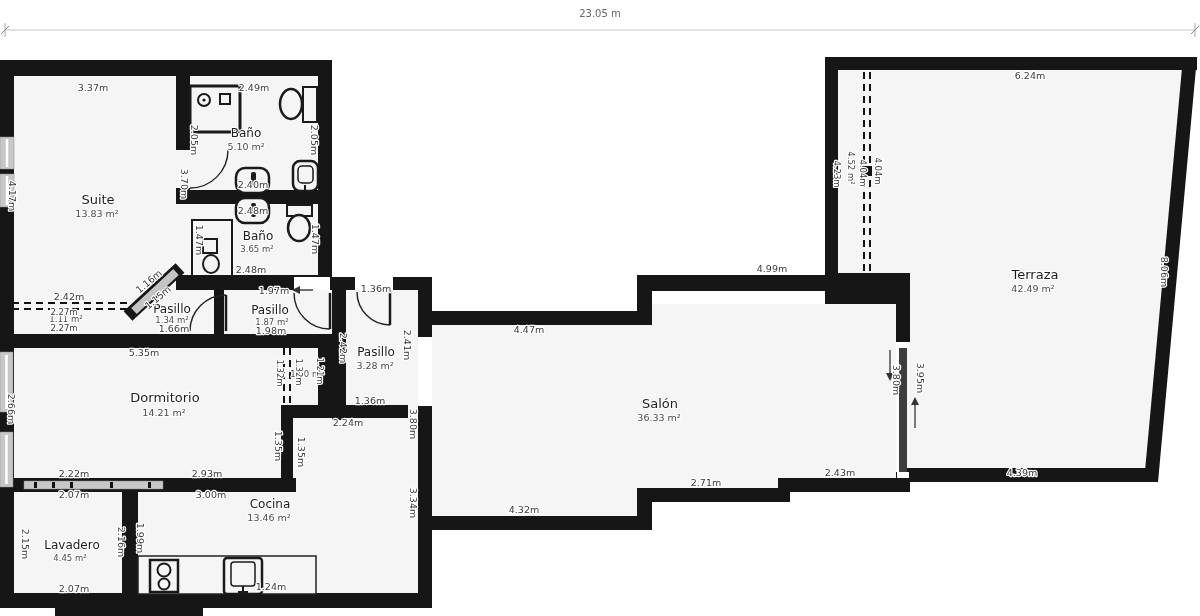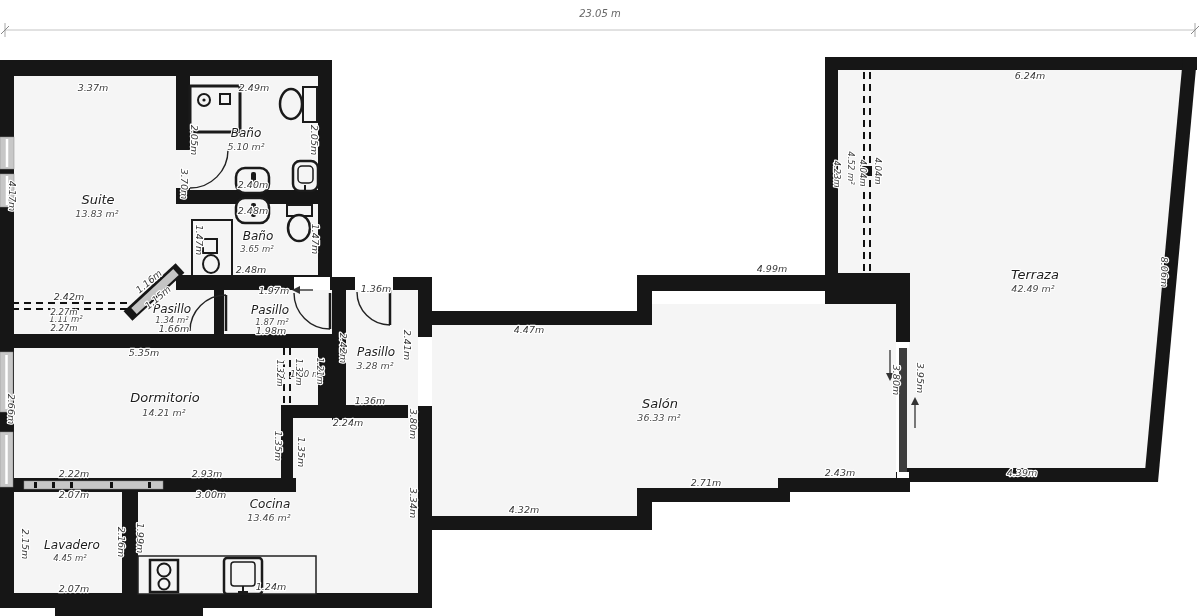--- a/index.html
+++ b/index.html
@@ -1,16 +1,16 @@
 <!DOCTYPE html>
 <html><head>
 <meta charset="utf-8">
 <style>
   html,body{margin:0;padding:0;background:#fff;}
-  .plan-wrap{width:1200px;height:616px;position:relative;background:#fff;overflow:hidden;font-style:italic;}
+  .plan-wrap{width:1200px;height:616px;position:relative;background:#fff;overflow:hidden;}
   svg{display:block;font-family:"DejaVu Sans",sans-serif;}
   text{text-anchor:middle;}
   .dim{font-size:9.5px;fill:#3a3a3a;paint-order:stroke;stroke:#ffffff;stroke-width:2.4px;stroke-linejoin:round;}
   .dim-sm{font-size:8.5px;}
   .room-name{font-size:13px;fill:#1c1c1c;paint-order:stroke;stroke:#ffffff;stroke-width:2px;stroke-linejoin:round;}
   .room-name-sm{font-size:12px;}
   .room-area{font-size:9.5px;fill:#4a4a4a;paint-order:stroke;stroke:#ffffff;stroke-width:2px;stroke-linejoin:round;}
   .room-area-sm{font-size:8.5px;}
   .ruler-text{font-size:10px;fill:#666;}
   .wall{fill:#161616;}

